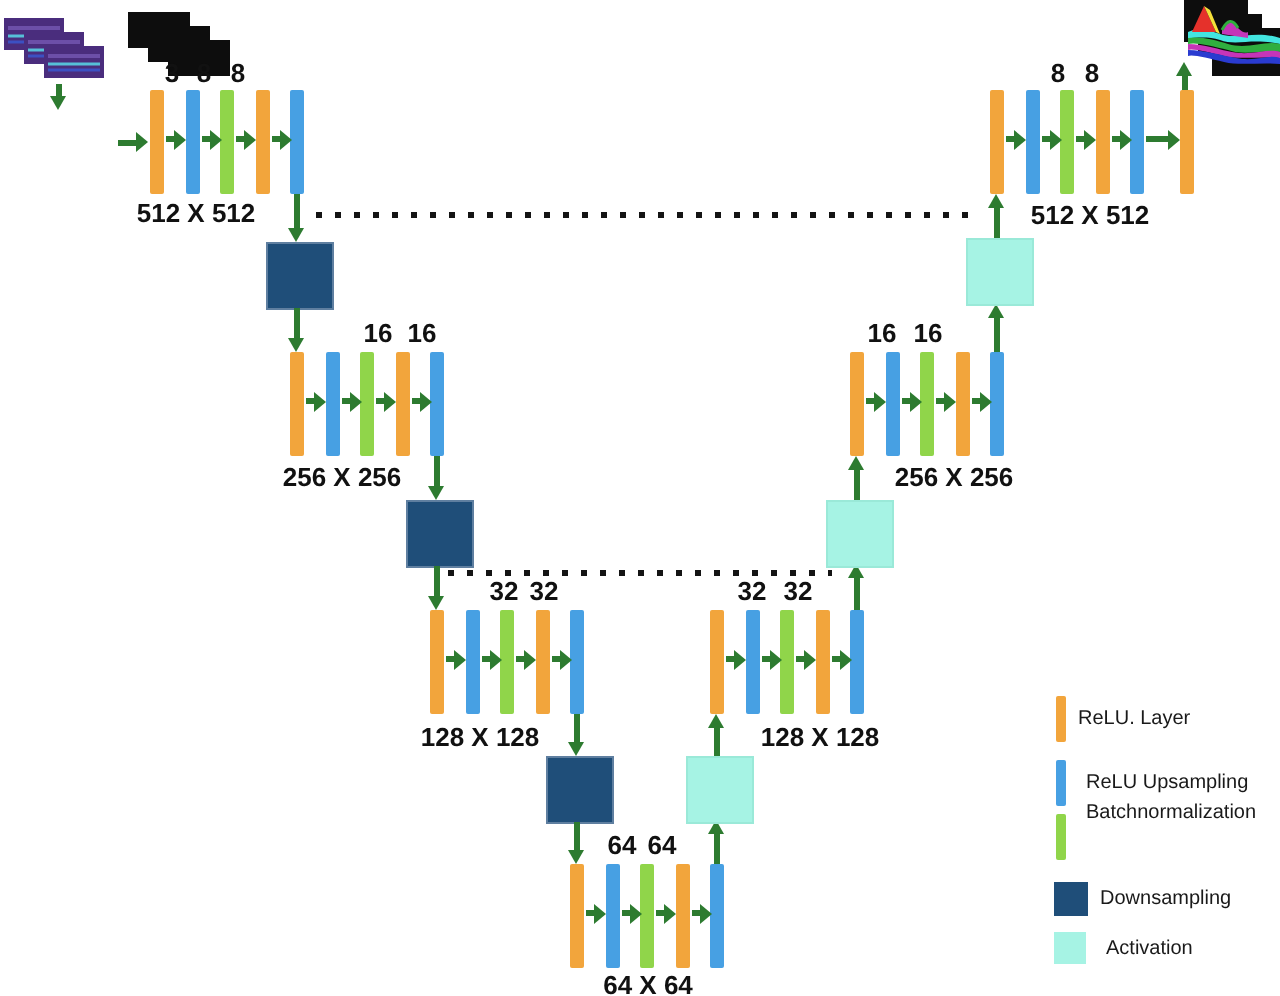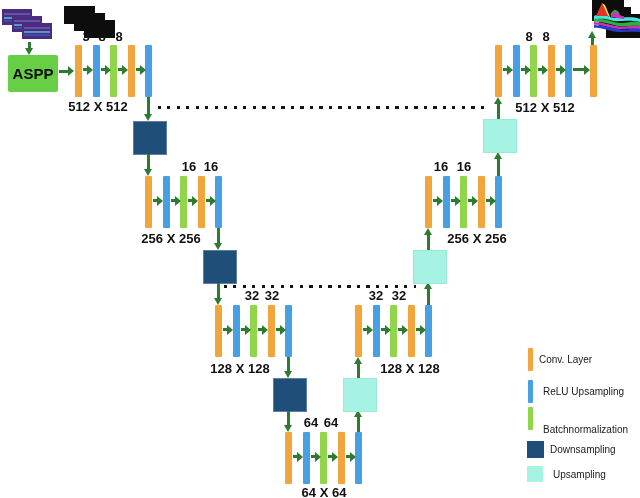--- a/index.html
+++ b/index.html
@@ -70,23 +70,20 @@
       <path d="M24,33 h26" stroke="#3C50C2" stroke-width="1.5" fill="none"></path>
     </g>
     <g>
       <rect x="64" y="4" width="31" height="18" fill="#0D0D0D"></rect>
       <rect x="74" y="11" width="31" height="18" fill="#0D0D0D"></rect>
       <rect x="84" y="18" width="31" height="18" fill="#0D0D0D"></rect>
     </g>
   </svg>
   <i class="av d" style="left:28px;top:42px;height:6px"></i>
 
-  <div class="aspp">
-    <span>ASPP</span>
-  </div>
   <i class="ar" style="left:59px;top:69.5px;width:9px"></i>
 
   <div class="blk" style="left:75px;top:45px">
     <i class="bar o p0"></i>
     <i class="bar b p1"></i>
     <i class="bar g p2"></i>
     <i class="bar o p3"></i>
     <i class="bar b p4"></i>
     <i class="ar a0"></i>
     <i class="ar a1"></i>
@@ -228,28 +225,28 @@
     <path d="M8,22 C16,22 24,25 30,26 C40,28 48,24 54,26 L54,29 C44,28 34,30 26,28 C18,26 10,24 8,25 Z" fill="#C535B8"></path>
     <path d="M8,25 C16,25 26,28 32,29 C42,31 48,27 54,29 L54,32 C44,31 34,33 26,31 C18,29 10,27 8,28 Z" fill="#2A3BD0"></path>
     <path d="M10,16 L16,3 L22,16 Z" fill="#E5312B"></path>
     <path d="M16,3 L22,16 L24,17 L19,5 Z" fill="#F5E03A"></path>
     <path d="M25,15 Q29,7 33,14 Q36,17 38,16 L38,19 Q31,18 25,17 Z" fill="#C535B8"></path>
     <path d="M25,15 Q29,7 33,14" stroke="#2FAE3E" stroke-width="1.5" fill="none"></path>
   </svg>
 
   <div>
     <i class="lsw lbar" style="left:528px;top:348px;background:#F2A53C"></i>
-    <span class="leg" style="left:539px;top:354px">Conv. Layer</span>
+    <span class="leg" style="left:539px;top:354px">ReLU. Layer</span>
 
     <i class="lsw lbar" style="left:528px;top:380px;background:#47A0E3"></i>
     <span class="leg" style="left:543px;top:386px">ReLU Upsampling</span>
 
     <i class="lsw lbar" style="left:528px;top:407px;background:#90D54A"></i>
-    <span class="leg" style="left:543px;top:424px">Batchnormalization</span>
+    <span class="leg" style="left:543px;top:401px">Batchnormalization</span>
 
     <i class="lsw" style="left:527px;top:441px;width:17px;height:17px;background:#1F4E79"></i>
     <span class="leg" style="left:550px;top:444px">Downsampling</span>
 
     <i class="lsw" style="left:527px;top:466px;width:16px;height:16px;background:#A6F3E4"></i>
-    <span class="leg" style="left:553px;top:469px">Upsampling</span>
+    <span class="leg" style="left:553px;top:469px">Activation</span>
   </div>
 
 </div>
 
 </body></html>

